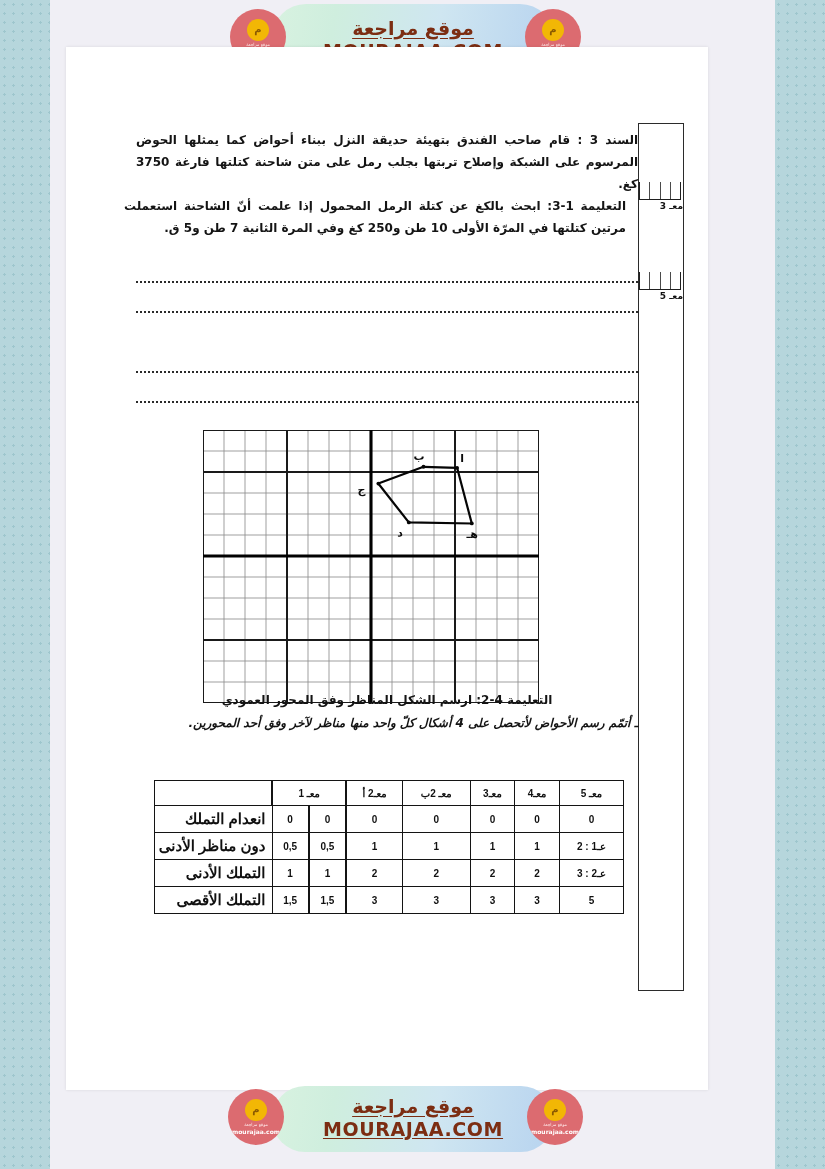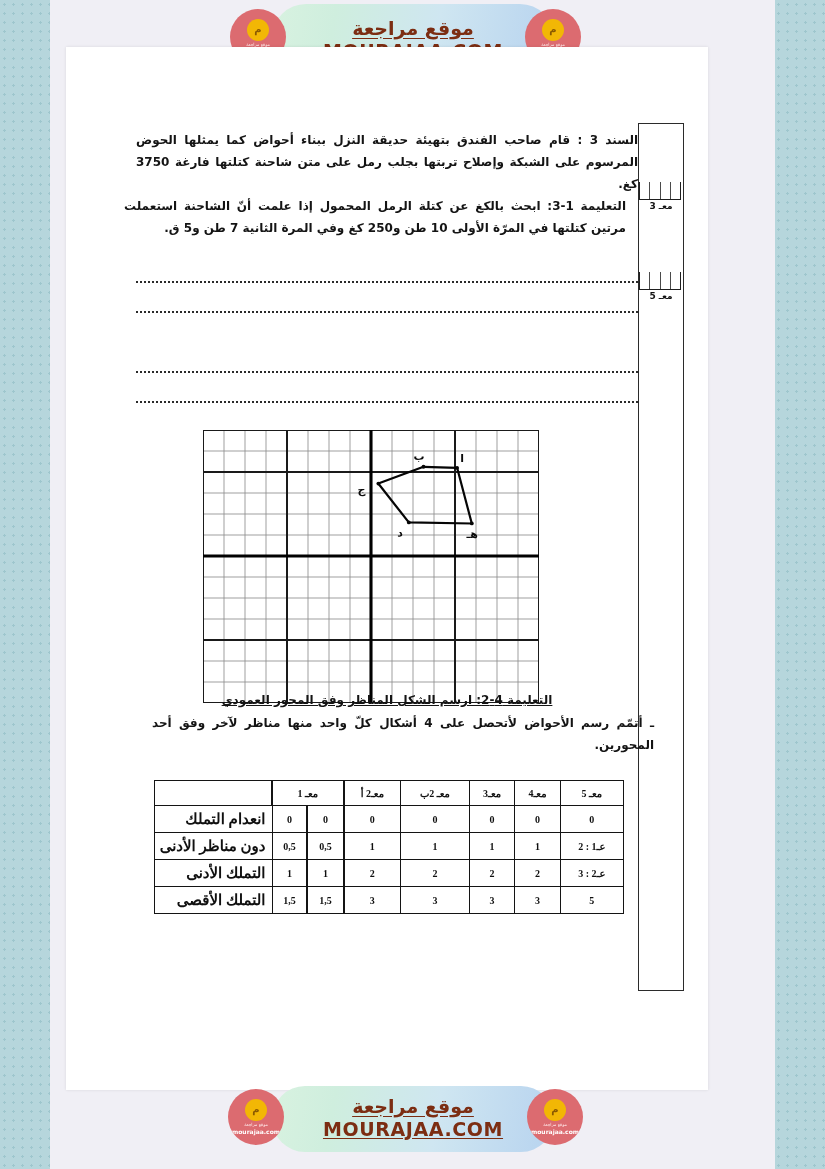--- a/index.html
+++ b/index.html
@@ -86,23 +86,23 @@
     position:absolute;
     font-size:12px;line-height:22px;
     color:#141414;
     font-weight:600;
     letter-spacing:0px;
   }
   #sanad-3{left:70px;top:82px;width:502px;text-align:justify;text-align-last:right;}
   #tal-3-1{left:58px;top:148px;width:502px;text-align:justify;text-align-last:right;}
   #tal-1-4{left:70px;top:273px;width:502px;text-align:center;}
   #tal-2-4{left:70px;top:642px;width:502px;text-align:center;}
-  #tal-2-4-sub{left:86px;top:665px;width:502px;text-align:justify;text-align-last:right;}
-
-  .bold-lead{font-weight:800;text-decoration:underline;}
+  #tal-2-4-sub{left:70px;top:665px;width:502px;text-align:justify;text-align-last:right;font-style:italic;}
+
+  .bold-lead{font-weight:800;}
 
   
   .dots{
     position:absolute;left:70px;width:502px;height:12px;
     border-bottom:2.2px dotted #2a2a2a;
   }
   #dots-1{top:222px;}
   #dots-2{top:252px;}
   #dots-3{top:312px;}
   #dots-4{top:342px;}
@@ -117,39 +117,39 @@
   #mark-5{top:148px;}
   .mark-cells{
     height:17px;width:40px;margin:0 2px;
     border-left:1.6px solid #1f1f1f;border-right:1.6px solid #1f1f1f;
     border-bottom:1.8px solid #1f1f1f;
     display:flex;
   }
   .mark-cells span{flex:1;border-left:1.3px solid #4a4a4a;}
   .mark-cells span:last-child{border-left:none;}
   .mark-label{
-    text-align:center;font-size:9px;font-weight:800;
+    text-align:right;font-size:9px;font-weight:800;
     font-family:"DejaVu Sans",sans-serif;direction:rtl;padding-top:1px;color:#121212;
   }
 
   
   #figure{
     position:absolute;left:137px;top:383px;width:340px;height:252px;
   }
   #grid-svg{display:block;width:340px;height:252px;}
 
   
   #score-table{
     position:absolute;left:88px;top:733px;width:470px;
     border-collapse:collapse;
     direction:rtl;
   }
   #score-table td,#score-table th{
     border:1.6px solid #141414;
-    font-family:Liberation Serif, serif;
+    font-family:Liberation Sans, sans-serif;
     font-size:10px;font-weight:700;color:#101010;
     text-align:center;height:26px;padding:0 2px;
     background:#fff;
   }
   #score-table th{font-size:10px;height:24px;}
   #score-table td.rowlabel,#score-table th.rowlabel{
     text-align:right;padding-right:6px;width:108px;font-size:15px;
   }
   .thick-r{border-left-width:2.6px !important;}
 </style>

